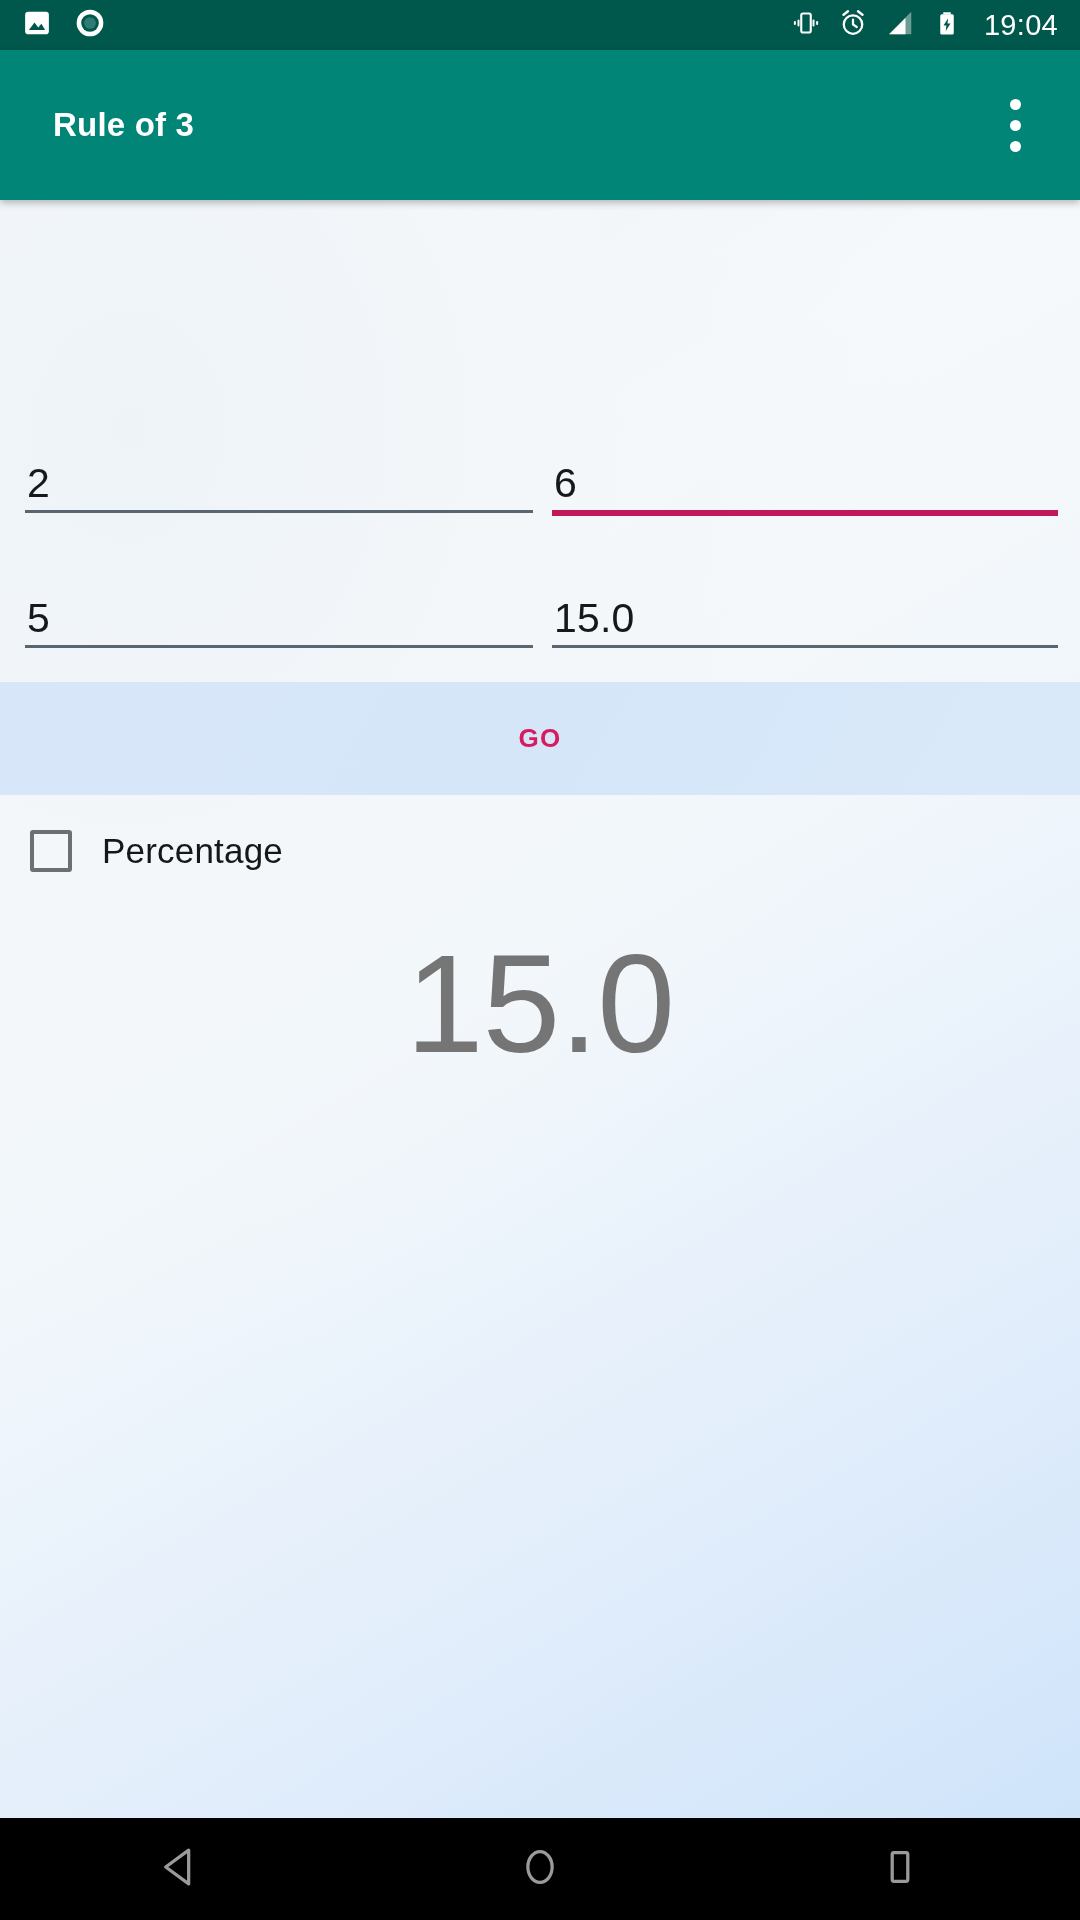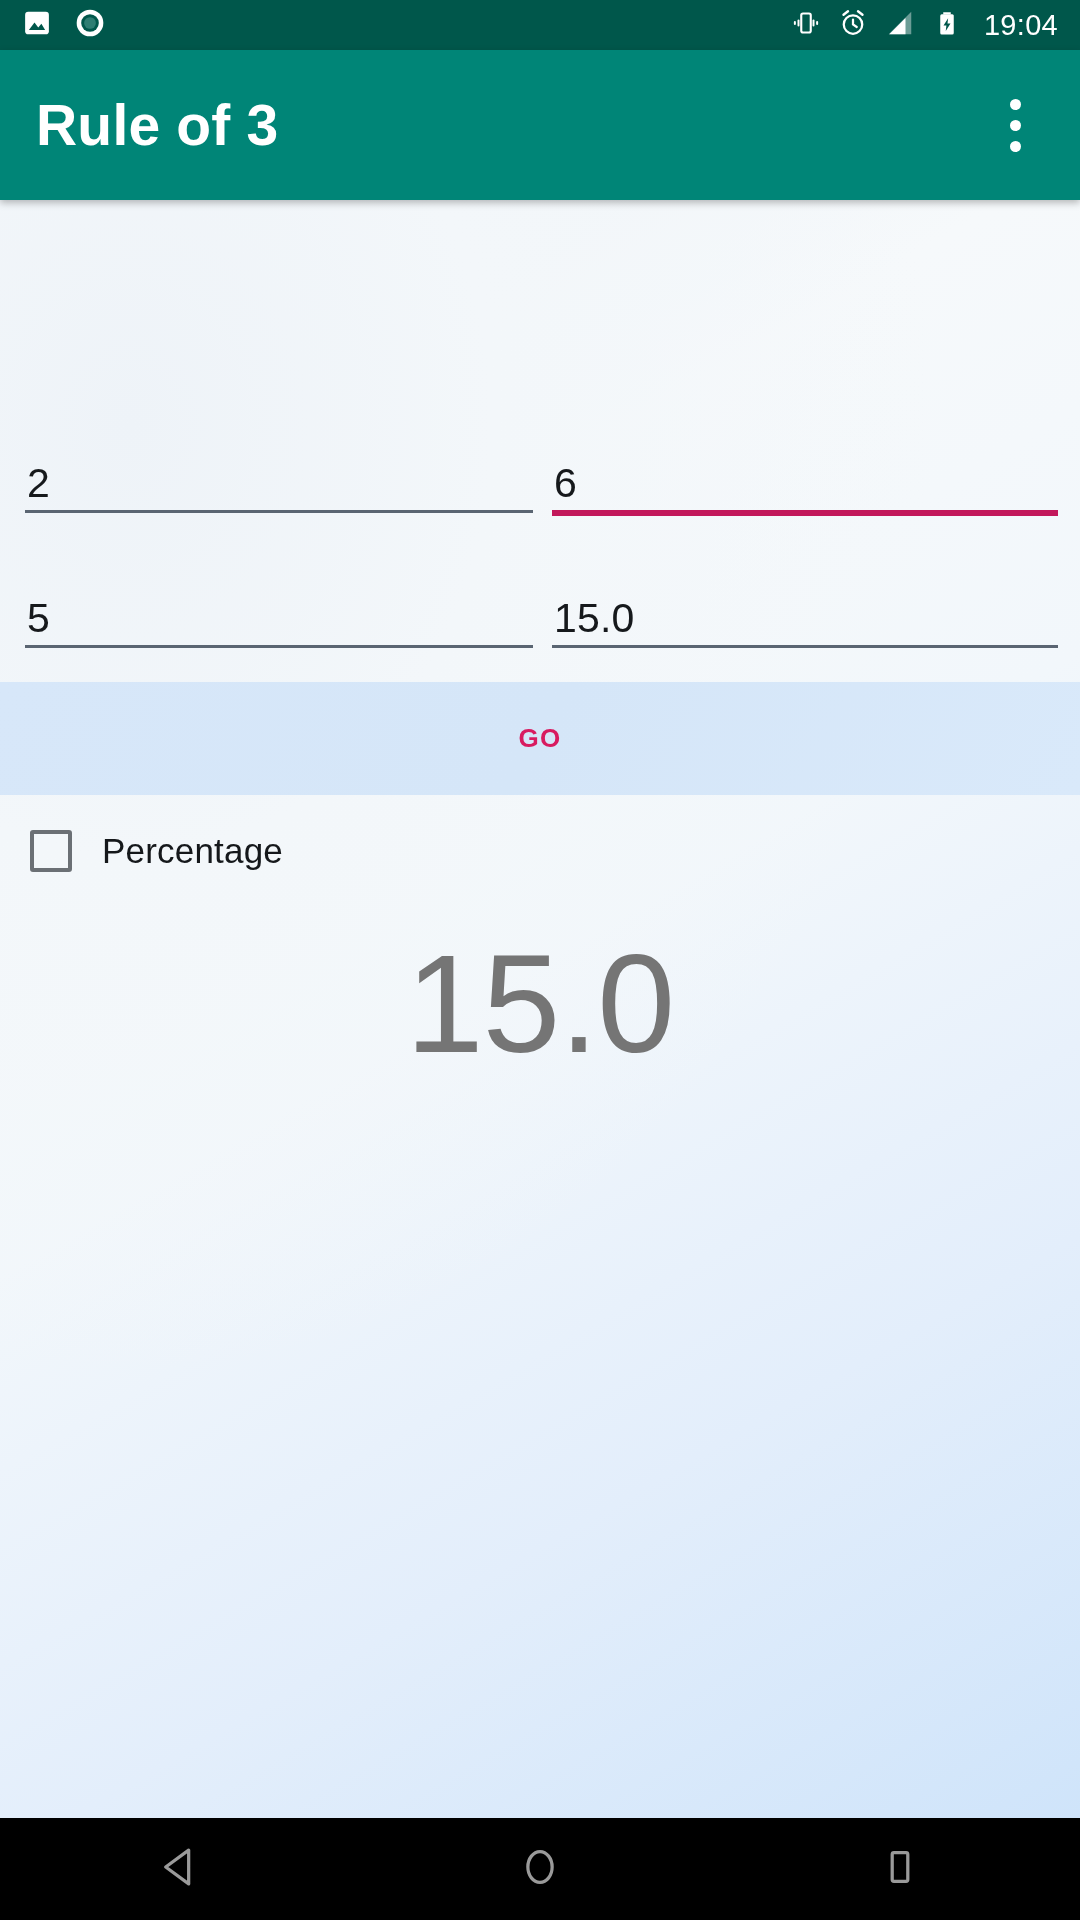--- a/index.html
+++ b/index.html
@@ -57,23 +57,23 @@
     width: 1080px;
     height: 150px;
     background: #008577;
     display: flex;
     align-items: center;
     box-shadow: 0 3px 7px rgba(0,0,0,0.26);
     z-index: 5;
   }
   #app-title {
     color: #ffffff;
-    font-size: 57px;
+    font-size: 33px;
     font-weight: bold;
-    margin-left: 36px;
+    margin-left: 53px;
     letter-spacing: 0.2px;
   }
   #overflow-menu {
     margin-left: auto;
     margin-right: 35px;
     width: 60px;
     height: 100px;
     display: flex;
     flex-direction: column;
     align-items: center;

